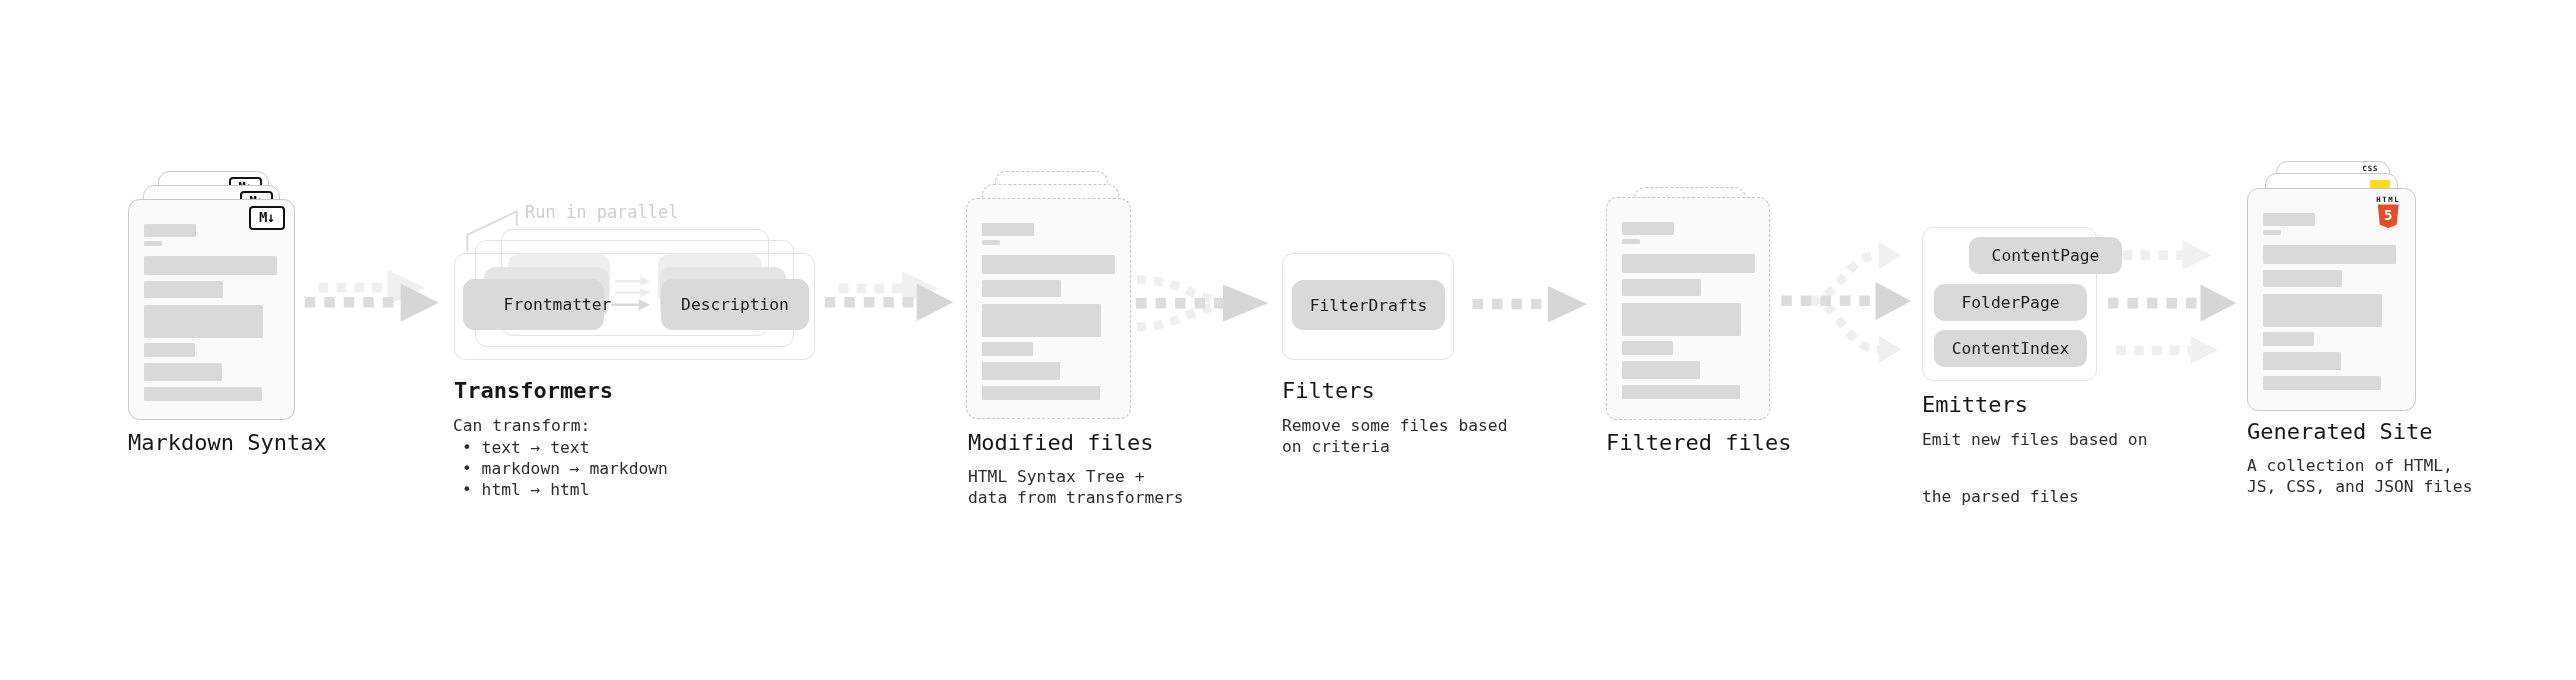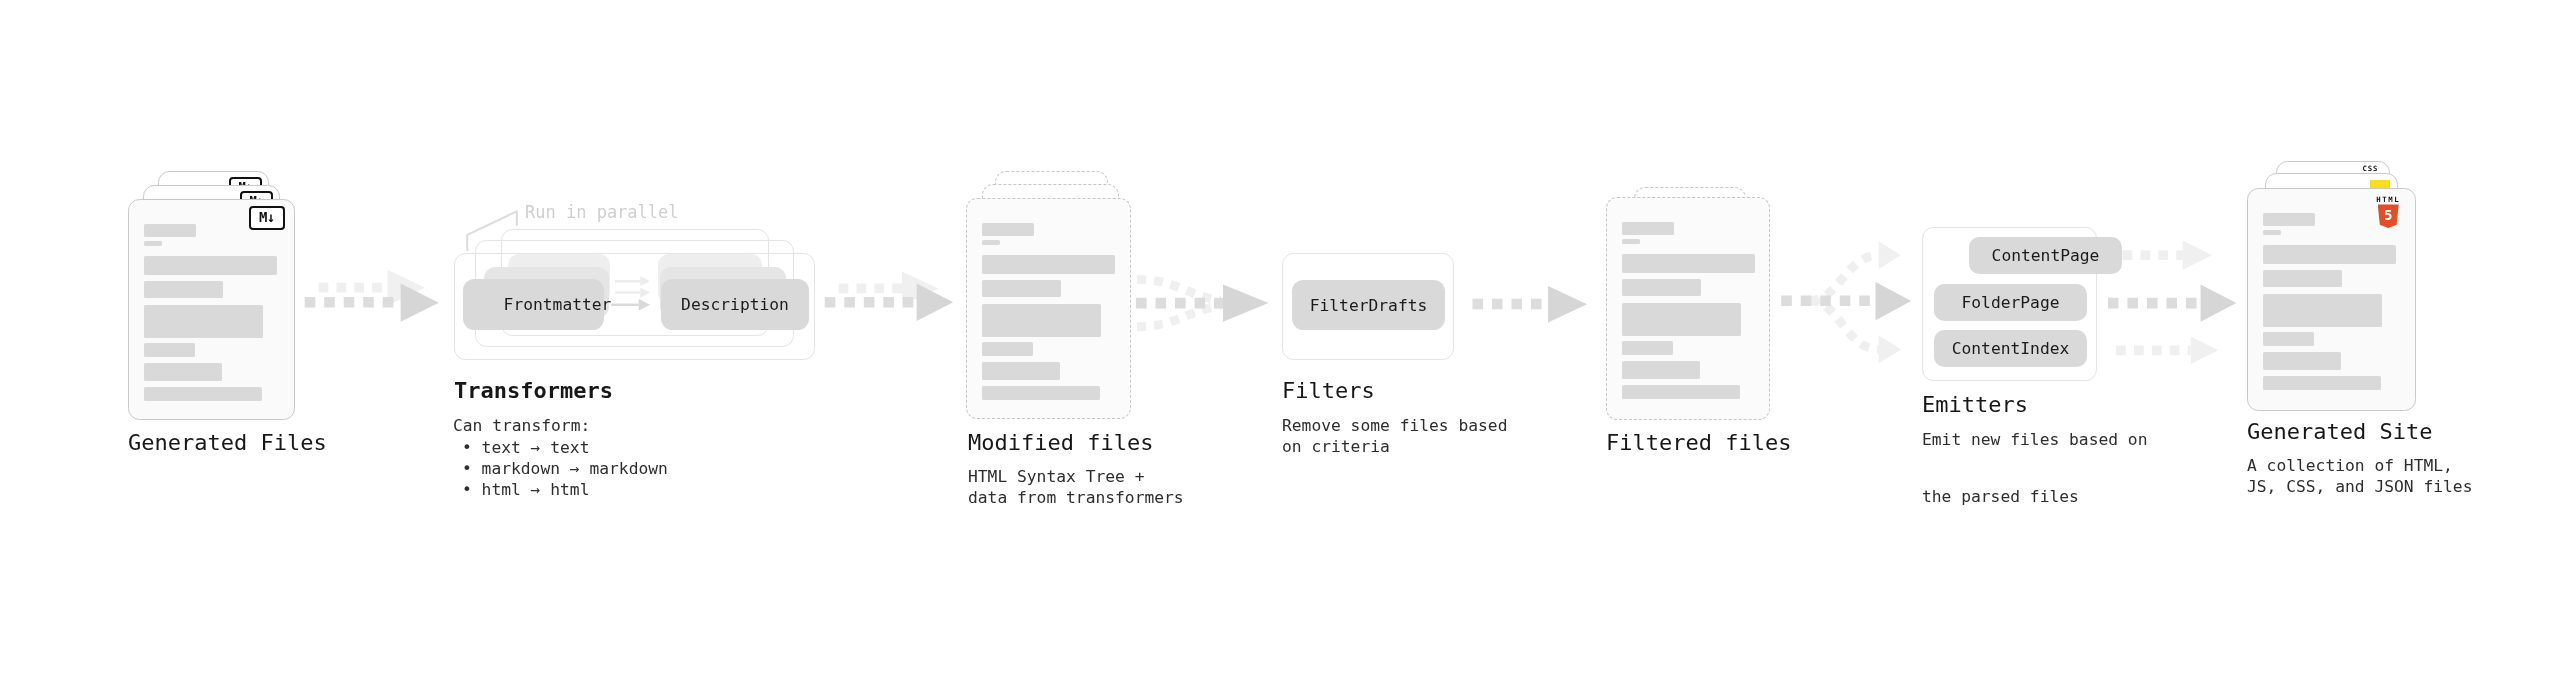--- a/index.html
+++ b/index.html
@@ -143,21 +143,21 @@
         <div class="bar b1"></div>
           <div class="bar b2"></div>
           <div class="bar b3"></div>
           <div class="bar b4"></div>
         <div class="bar b5"></div>
           <div class="bar b6"></div>
           <div class="bar b7"></div>
           <div class="bar b8"></div>
       </div>
     </div>
-    <div class="caption" style="left:128px;top:429px;">Generated Files</div>
+    <div class="caption" style="left:128px;top:429px;">Markdown Syntax</div>
   </div>
 
   <div class="stage">
     <div class="annotation" style="left:525px;top:202px;">Run in parallel</div>
     <div class="obox" style="left:501px;top:229px;width:268px;height:107px;"></div>
     <div class="obox" style="left:475px;top:240px;width:319px;height:107px;"></div>
     <div class="obox" style="left:454px;top:253px;width:361px;height:107px;"></div>
     <div class="pill back" style="left:508px;top:254px;width:102px;height:51px;"></div>
     <div class="pill back" style="left:658px;top:254px;width:104px;height:51px;"></div>
     <div class="pill mid" style="left:484px;top:267px;width:125px;height:51px;"></div>

